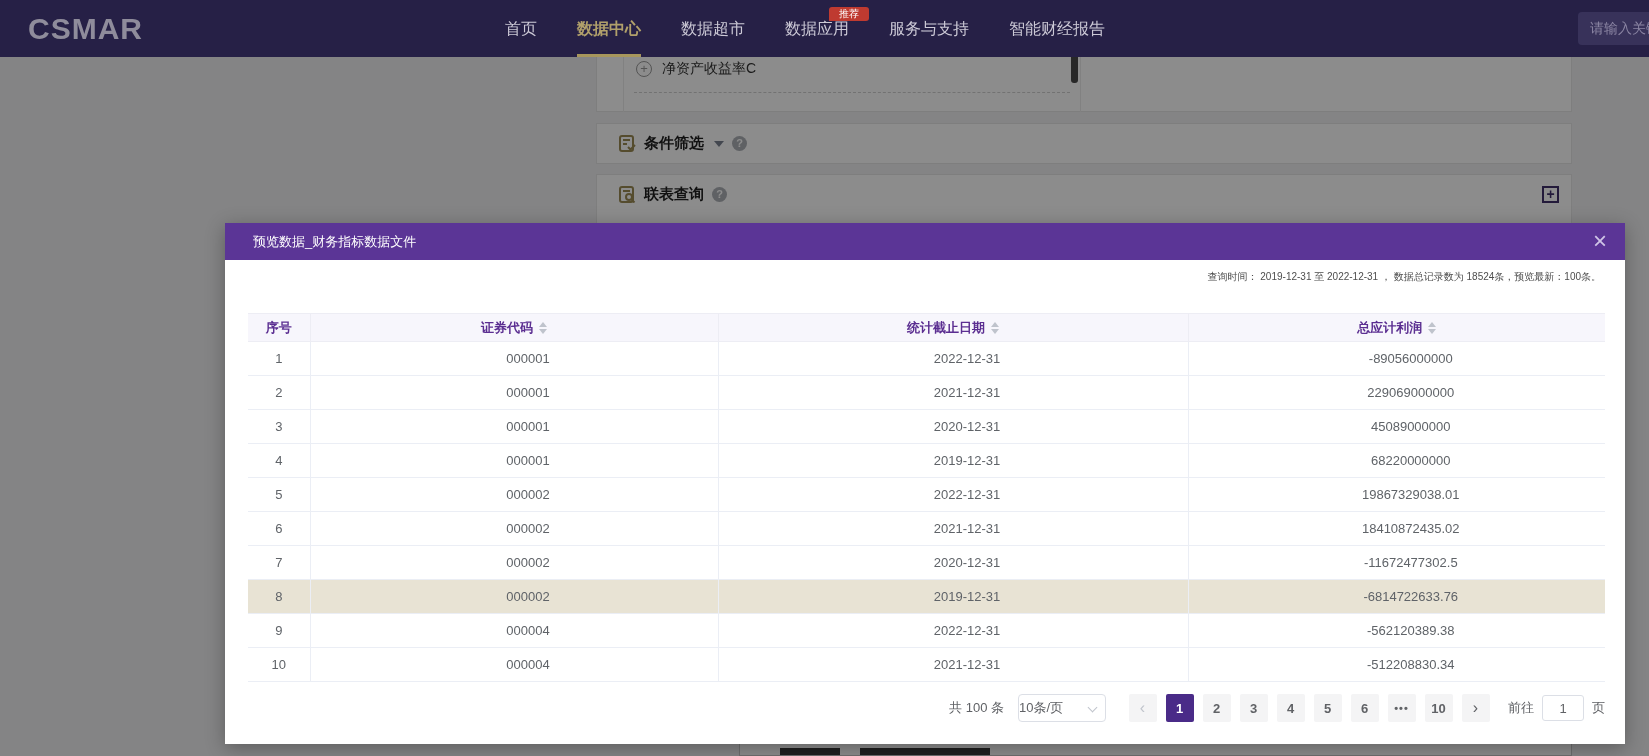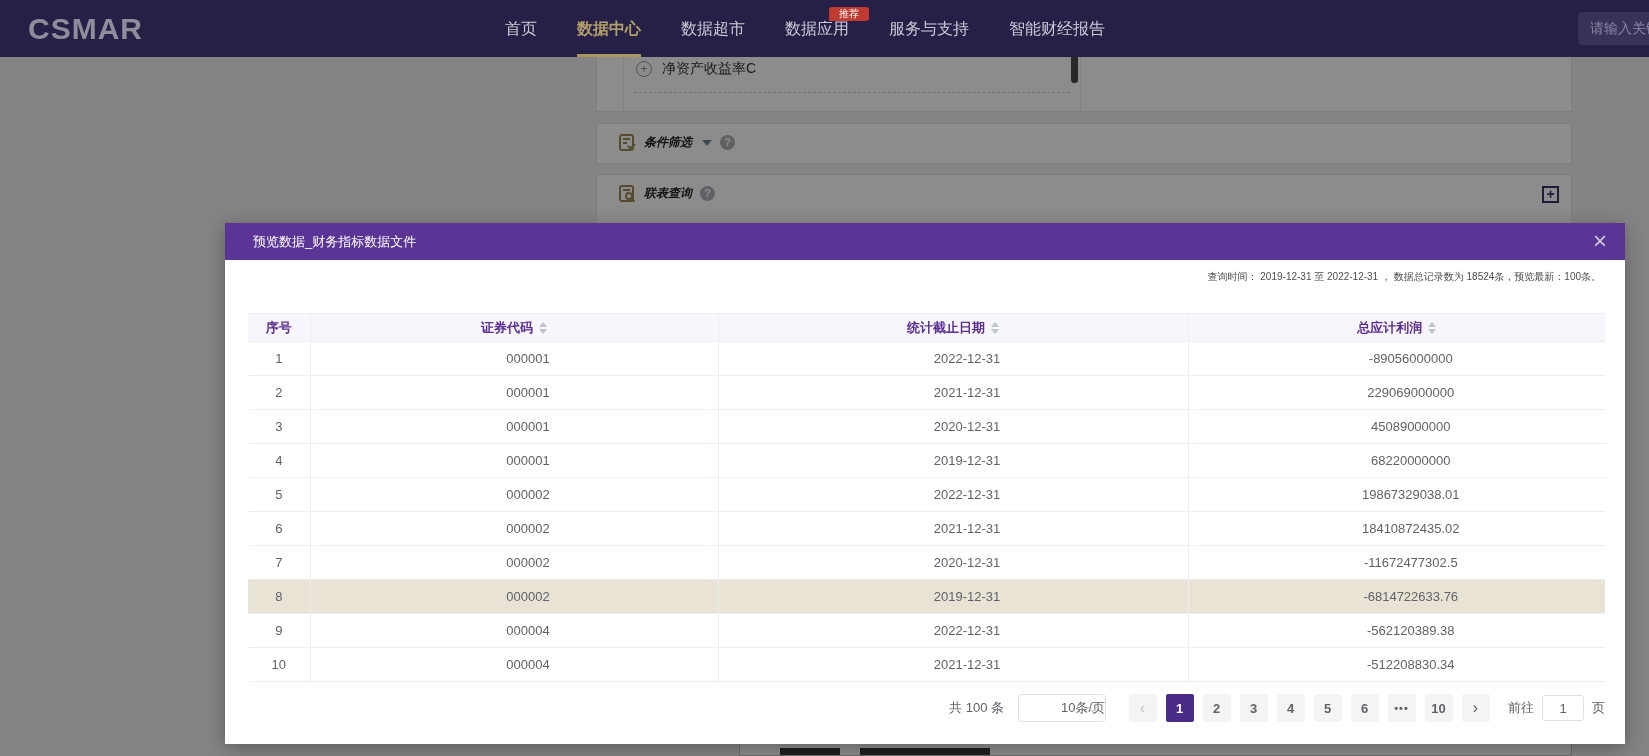--- a/index.html
+++ b/index.html
@@ -32,21 +32,21 @@
                 gap:10px; font-size:14px; color:#333; }
   .circle-plus { width:16px; height:16px; border:1px solid #9a9a9a; border-radius:50%;
                  color:#9a9a9a; font-size:13px; line-height:14px; text-align:center; }
   .dashed-sep { position:absolute; left:10px; right:10px; top:56px;
                 border-bottom:1px dashed #cfcfcf; }
   .scroll-thumb { position:absolute; right:2px; top:2px; width:7px; height:45px;
                   background:#4a4a4a; border-radius:3px; }
   .card2 { left:596px; top:66px; width:976px; height:41px; }
   .card3 { left:596px; top:117px; width:976px; height:62px; }
   .sec-row { position:absolute; left:22px; top:10px; display:flex; align-items:center; gap:8px; }
-  .sec-title { font-size:12px; font-weight:700; color:#1f1f1f;font-style:italic; }
+  .sec-title { font-size:15px; font-weight:700; color:#1f1f1f; }
   .caret-down { width:0; height:0; border-left:5px solid transparent;
                 border-right:5px solid transparent; border-top:6px solid #7a8291; margin-left:2px; }
   .help-icon { width:15px; height:15px; background:#aeb1b6; border-radius:50%; color:#fff;
                font-size:11px; font-weight:700; line-height:15px; text-align:center; }
   .plus-square { position:absolute; right:12px; top:11px; width:17px; height:17px;
                  border:2px solid #40306b; color:#40306b; font-size:14px; font-weight:700;
                  line-height:13px; text-align:center; }
   .card4 { left:739px; top:681px; width:833px; height:18px; border-color:#c9c9c9; }
   .frag { position:absolute; bottom:0; height:7px; background:#3a3a3a; }
 
@@ -81,22 +81,22 @@
   .tri-up { width:0; height:0; border-left:4px solid transparent; border-right:4px solid transparent;
             border-bottom:5px solid #bfc3cc; }
   .tri-dn { width:0; height:0; border-left:4px solid transparent; border-right:4px solid transparent;
             border-top:5px solid #bfc3cc; }
 
   
   .pager { position:absolute; right:20px; top:471px; display:flex; align-items:center;
            font-size:13px; color:#606266; }
   .pager-total { margin-right:14px; }
   .size-select { position:relative; width:88px; height:28px; border:1px solid #dcdfe6;
-                 border-radius:4px; background:#fff; text-align:right; line-height:26px;
-                 margin-right:18px; cursor:pointer;padding-left:24px; }
+                 border-radius:4px; background:#fff; text-align:left; line-height:26px;
+                 margin-right:18px; cursor:pointer; }
   .sel-chev { position:absolute; right:9px; top:9px; width:7px; height:7px;
               border-right:1.5px solid #c0c4cc; border-bottom:1.5px solid #c0c4cc;
               transform:rotate(45deg); }
   .pbtn { min-width:28px; height:28px; background:#f4f4f5; border-radius:2px; margin:0 4.5px;
           display:flex; align-items:center; justify-content:center; font-weight:700;
           color:#606266; cursor:pointer; }
   .pbtn.active { background:#4a2b88; color:#fff; }
   .pbtn.nav-arrow { font-weight:400; font-size:16px; }
   .pbtn.disabled { color:#c0c4cc; }
   .pbtn.dots { letter-spacing:1px; font-size:11px; }

